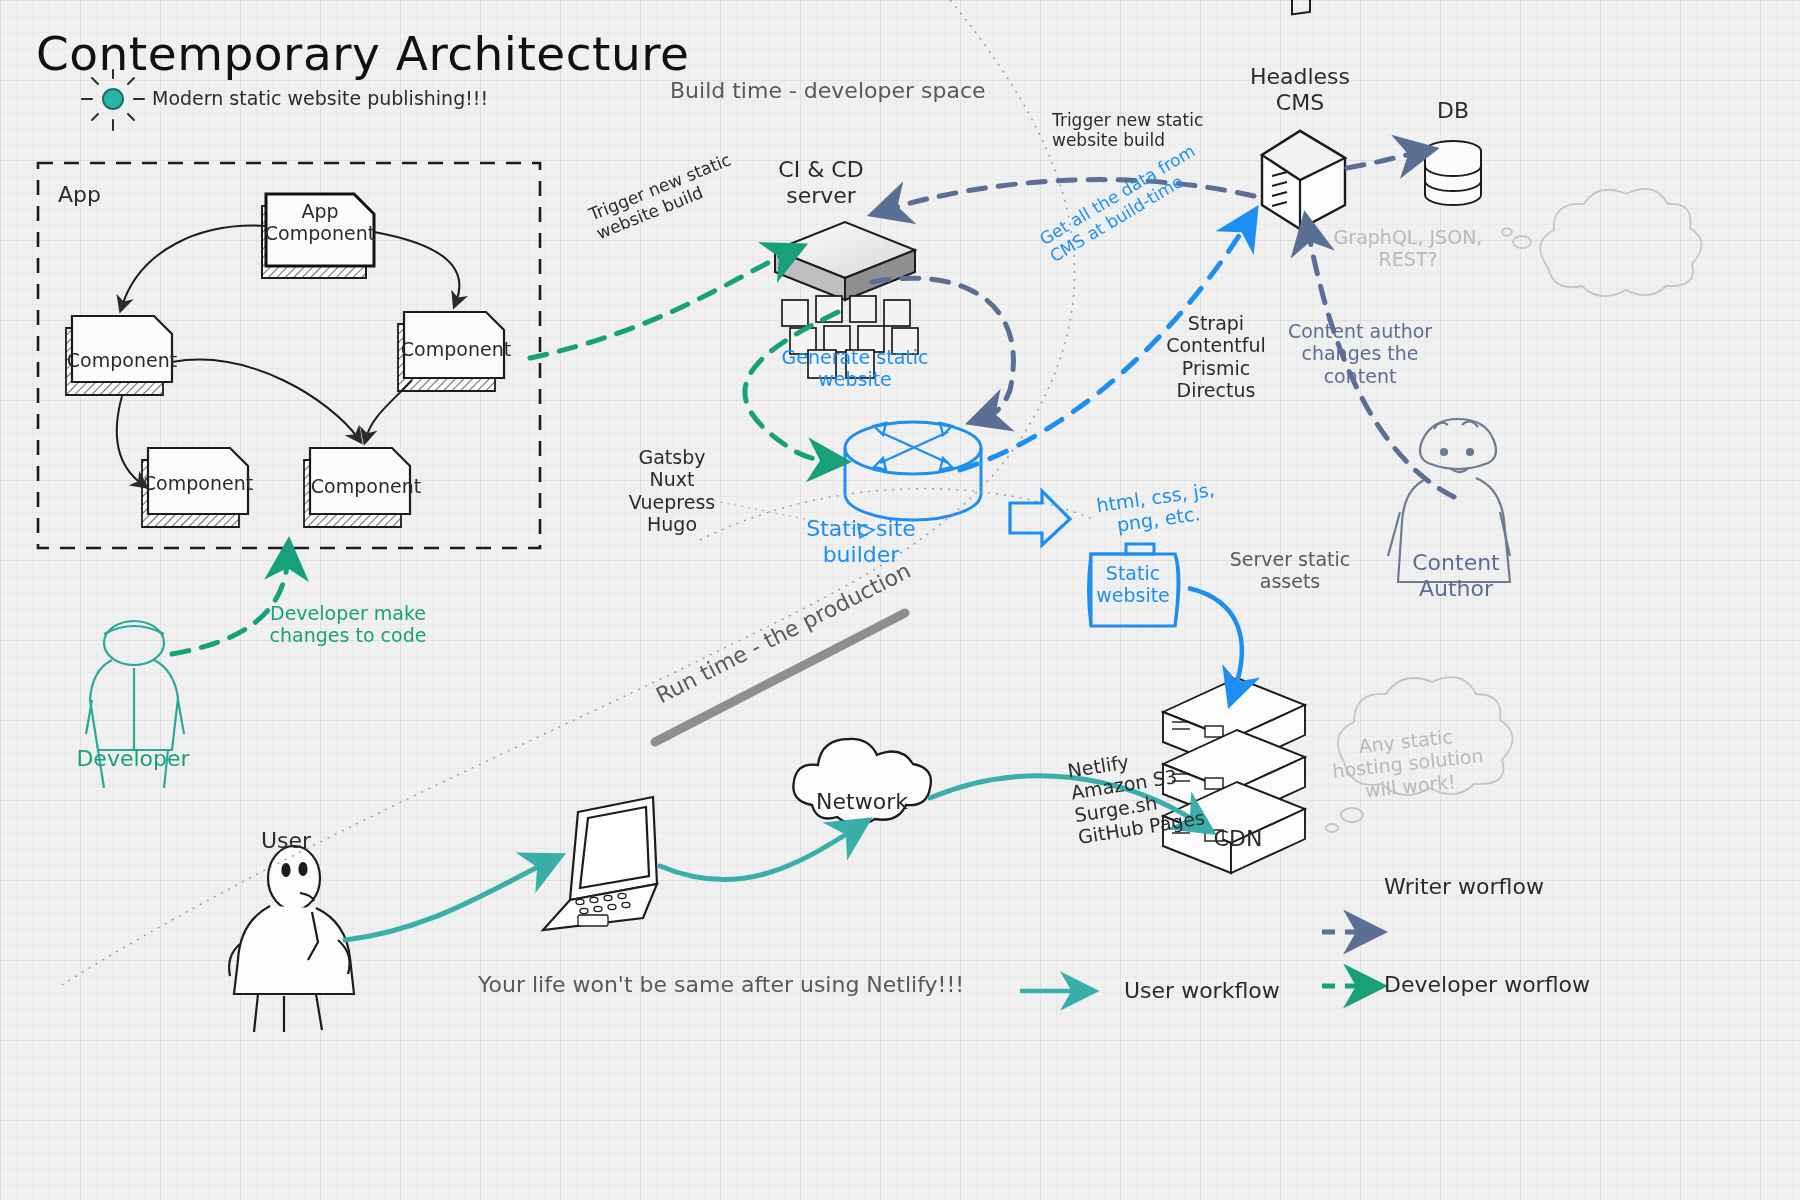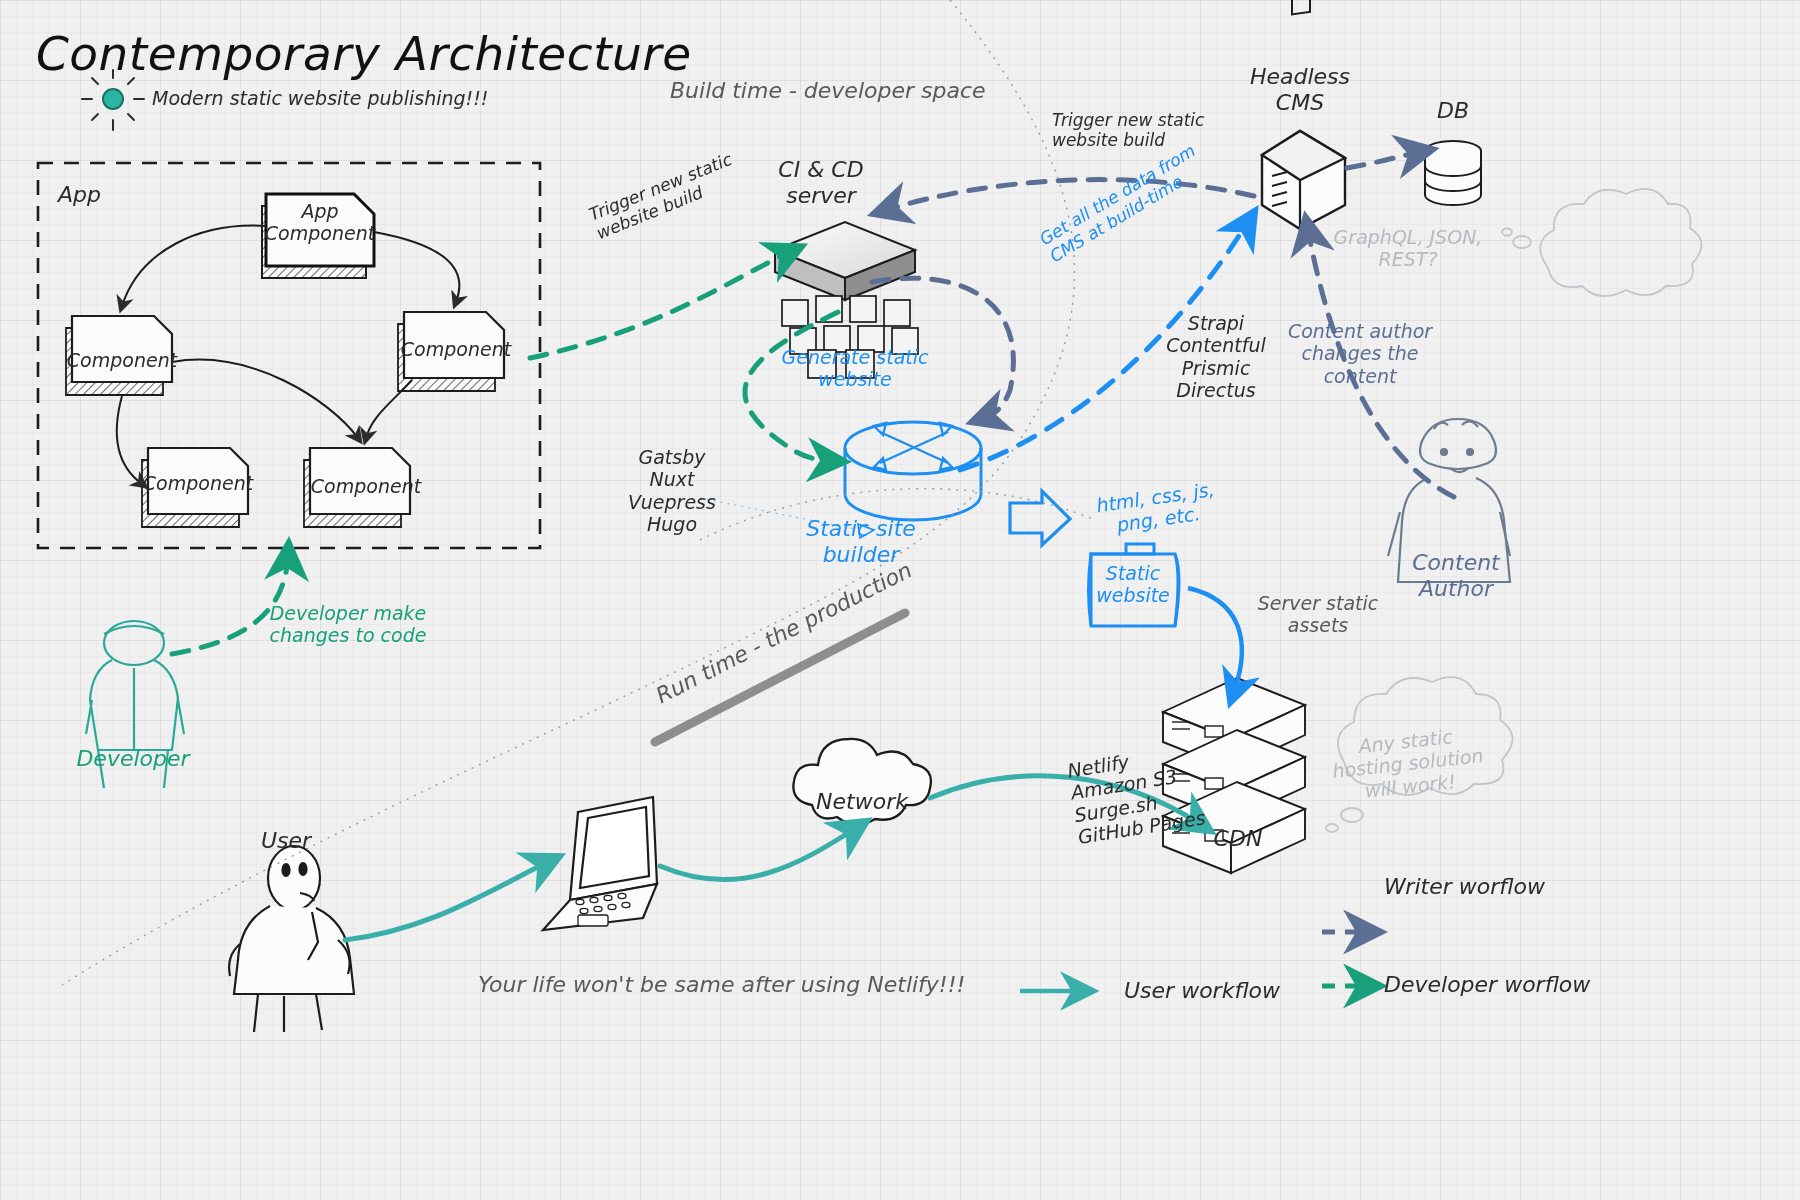--- a/index.html
+++ b/index.html
@@ -6,21 +6,20 @@
   body{width:1800px;height:1200px;overflow:hidden;
        font-family:"DejaVu Sans", sans-serif;}
   #stage{position:relative;width:1800px;height:1200px;
     background-color:#f0f0f0;
     background-image:
       linear-gradient(to right, rgba(0,0,0,0.045) 1px, transparent 1px),
       linear-gradient(to bottom, rgba(0,0,0,0.045) 1px, transparent 1px),
       linear-gradient(to right, rgba(0,0,0,0.022) 1px, transparent 1px),
       linear-gradient(to bottom, rgba(0,0,0,0.022) 1px, transparent 1px);
     background-size:80px 80px,80px 80px,16px 16px,16px 16px;
-    font-style:italic;
   }
   svg#art{position:absolute;left:0;top:0;width:1800px;height:1200px;}
   .lbl{position:absolute;white-space:pre;line-height:1.18;}
   .ink{color:#2b2b2b;}
   .gray{color:#595959;}
   .blue{color:#1d8ff2;}
   .green{color:#17a07a;}
   .navy{color:#5b6e93;}
   .faint{color:#b6b9bd;}
   .t-title{font-size:47px;color:#111;letter-spacing:.5px;}
@@ -346,21 +345,21 @@
 website</div>
 <div class="lbl t-s blue" style="left:1036px;top:232px;transform:rotate(-31deg);transform-origin:left top;">Get all the data from
 CMS at build-time</div>
 <div class="lbl t-m ctr navy" style="left:1360px;top:320px;">Content author
 changes the
 content</div>
 <div class="lbl t-m ctr green" style="left:348px;top:602px;">Developer make
 changes to code</div>
 <div class="lbl t-m ctr blue" style="left:1157px;top:486px;transform:translateX(-50%) rotate(-8deg);">html, css, js,
 png, etc.</div>
-<div class="lbl t-m ctr gray" style="left:1290px;top:592px;margin-left:28px;">Server static
+<div class="lbl t-m ctr gray" style="left:1290px;top:548px;">Server static
 assets</div>
 
 <div class="lbl t-m ctr ink" style="left:1216px;top:312px;">Strapi
 Contentful
 Prismic
 Directus</div>
 <div class="lbl t-m ctr ink" style="left:672px;top:446px;">Gatsby
 Nuxt
 Vuepress
 Hugo</div>

